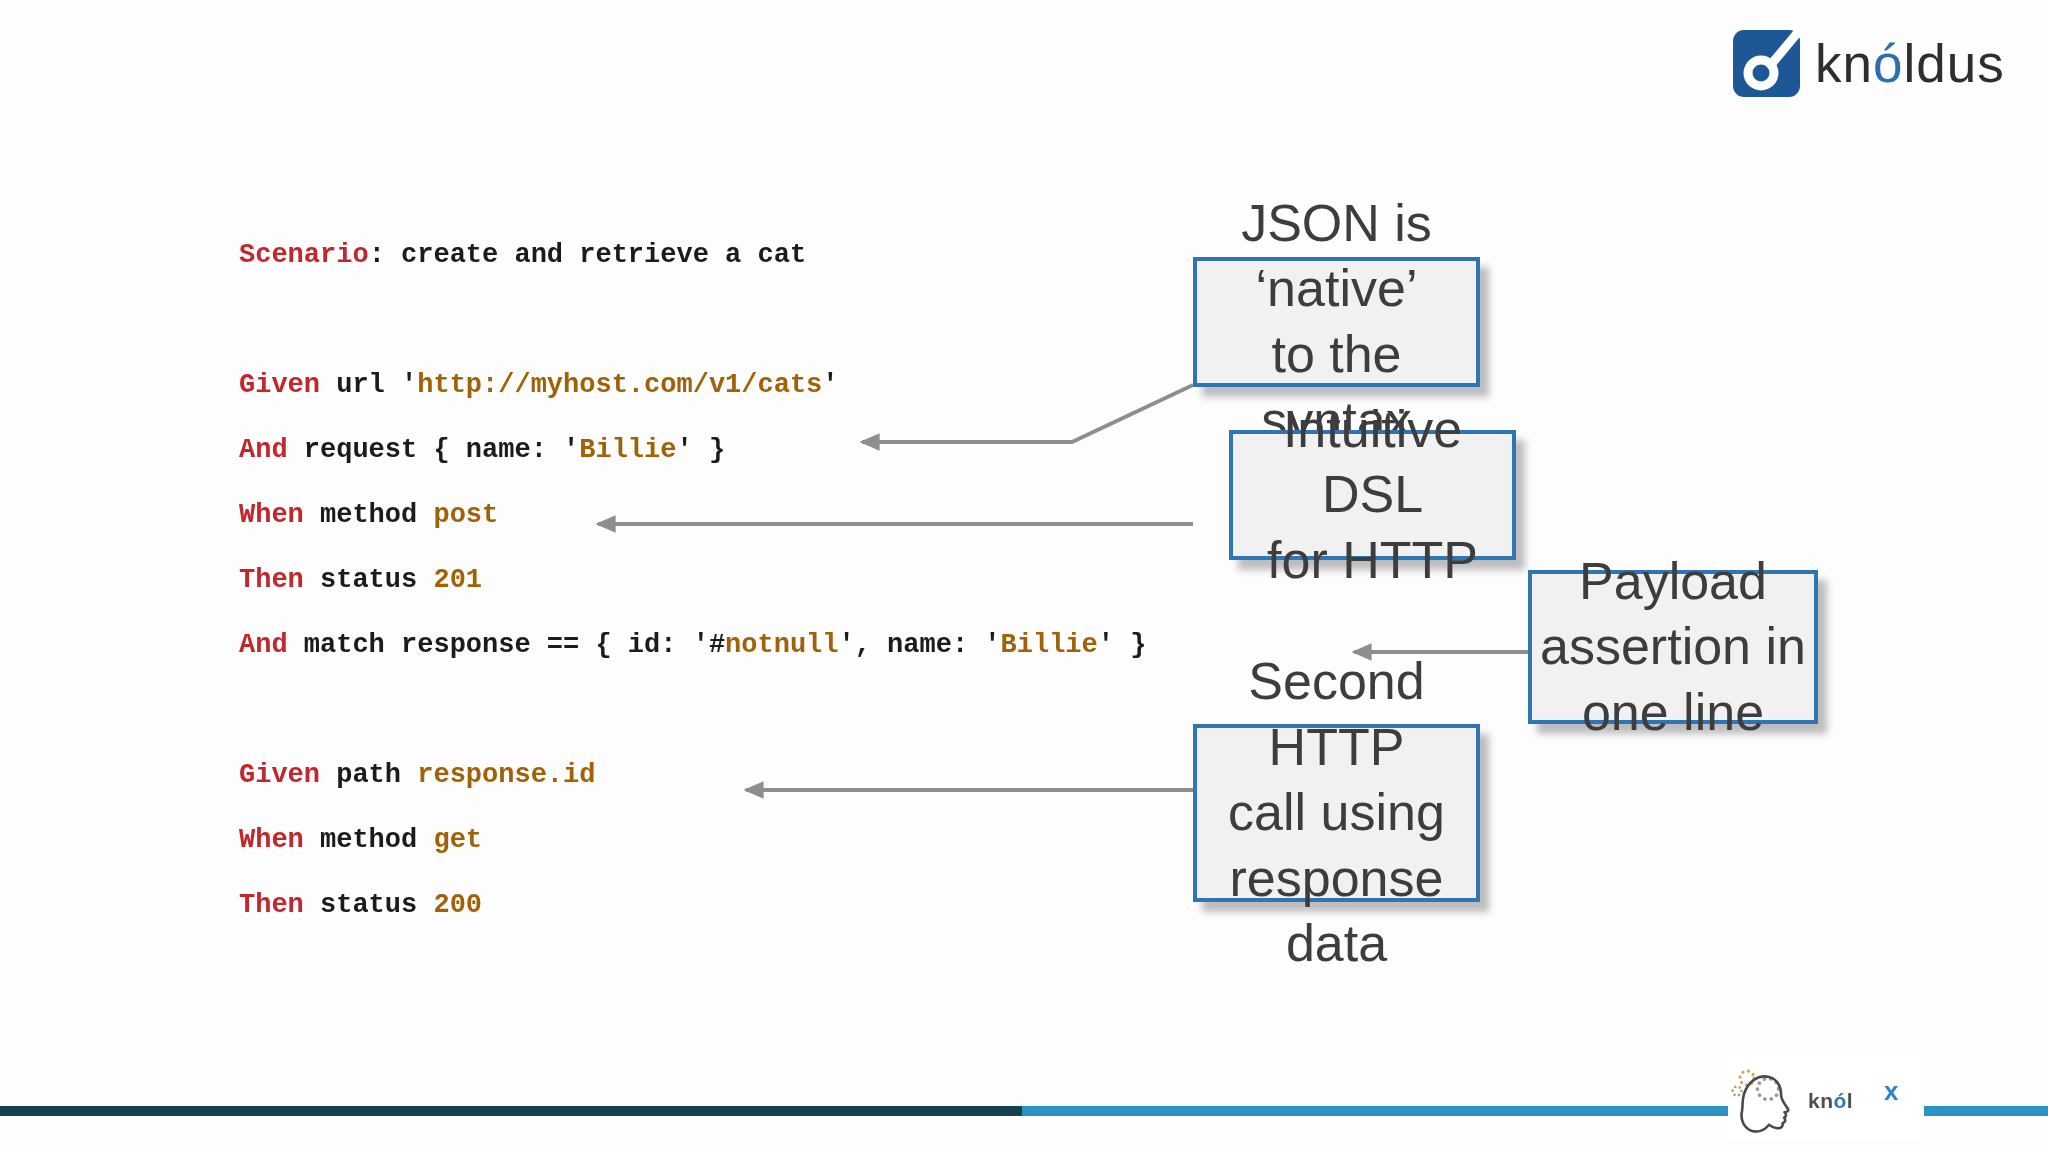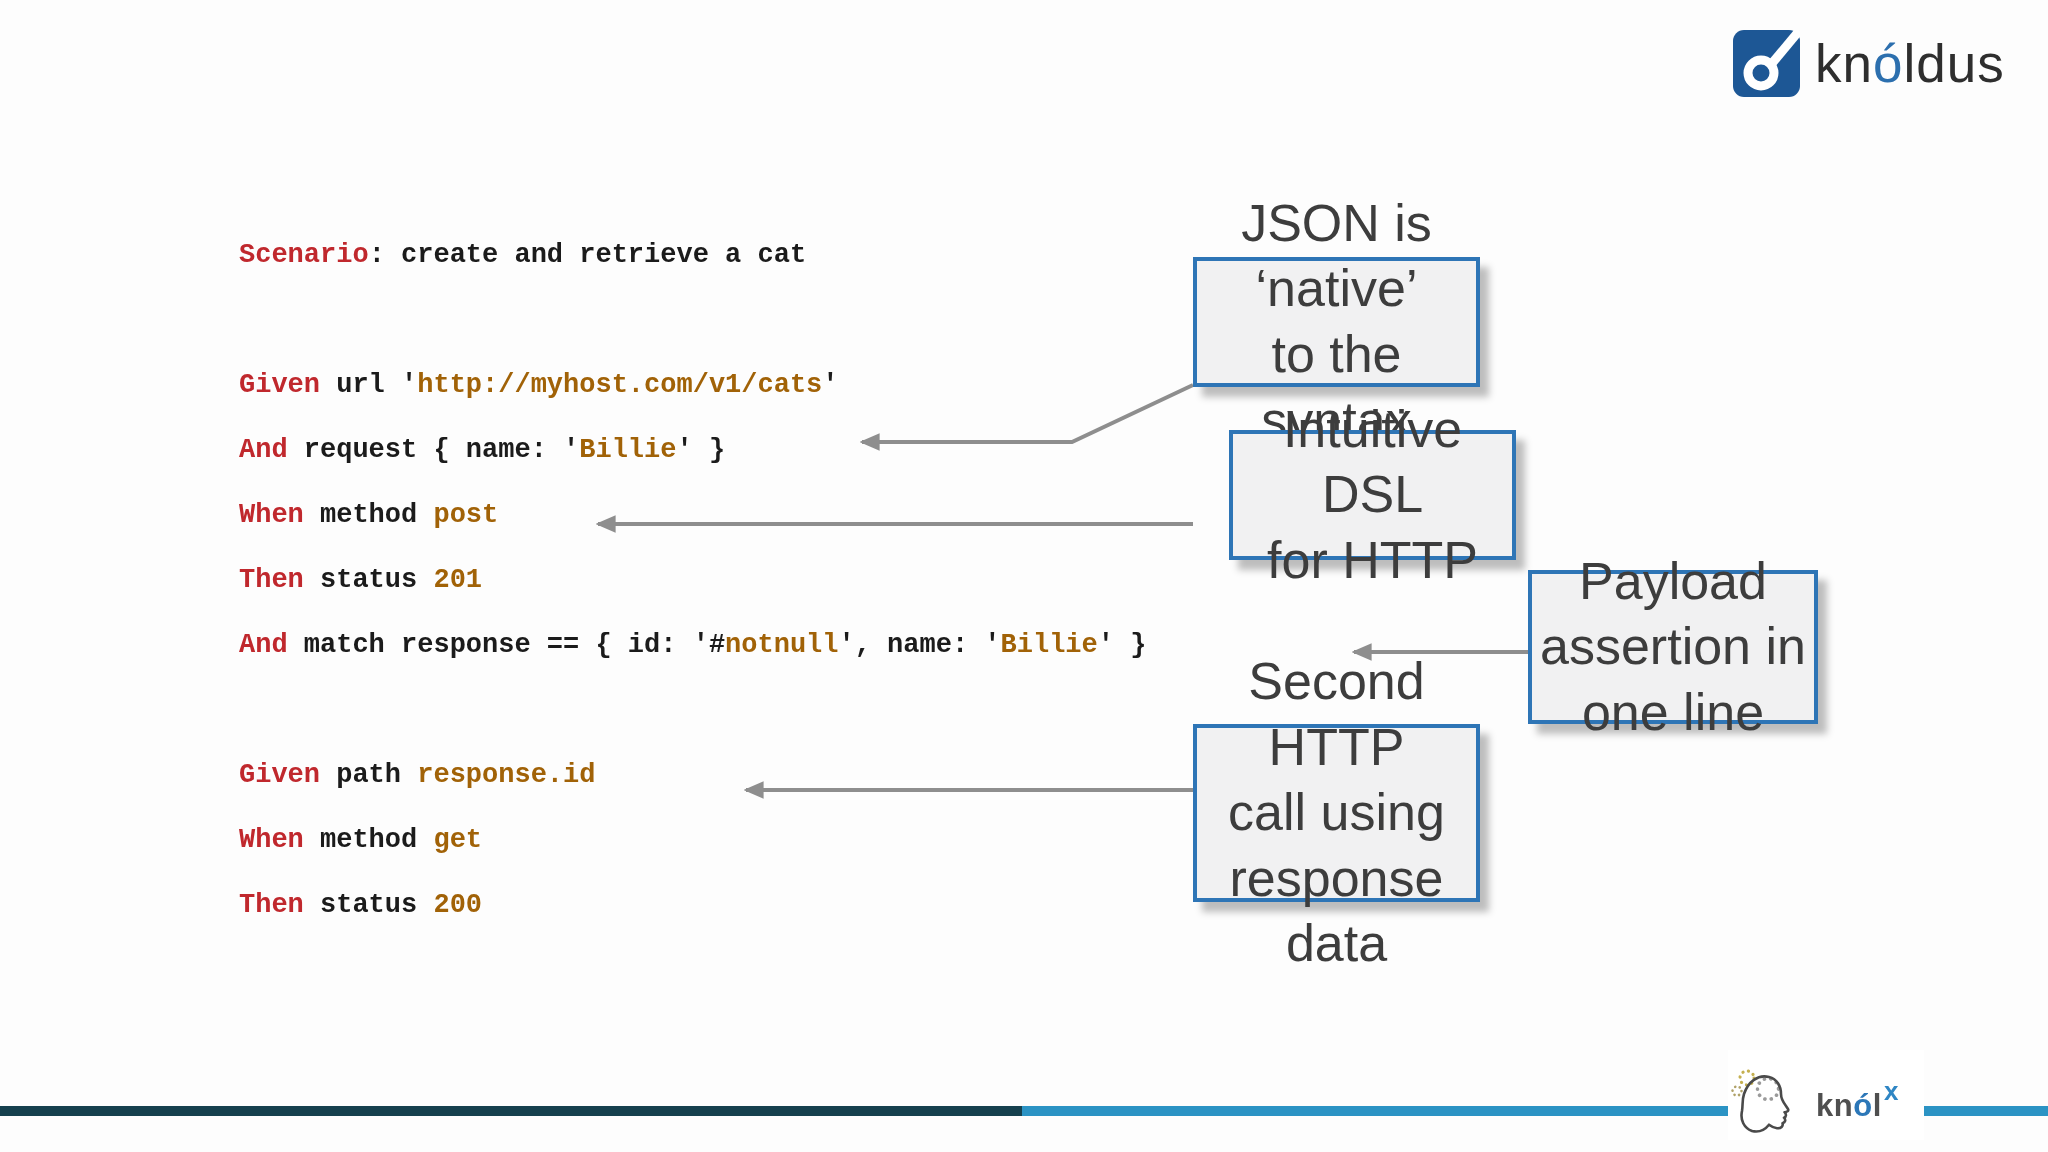--- a/index.html
+++ b/index.html
@@ -51,22 +51,22 @@
   
   .bar{position:absolute;top:1106px;height:10px;}
   .bar-dark{left:0;width:1022px;background:#15404e;}
   .bar-light{left:1022px;width:1026px;background:#2b93c4;}
 
   .footer-logo{
     position:absolute;left:1728px;top:1050px;width:196px;height:90px;
     background:#ffffff;
   }
   .footer-logo .knolx{
-    position:absolute;left:88px;top:40px;
-    font-size:31px;font-weight:600;color:#4f4f4f;letter-spacing:0.5px;line-height:1;
+    position:absolute;left:80px;top:40px;
+    font-size:21px;font-weight:600;color:#4f4f4f;letter-spacing:0.5px;line-height:1;
   }
   .footer-logo .knolx .accent{color:#2c77b8;}
   .footer-logo .knolx-sup{
     position:absolute;left:156px;top:28px;
     font-size:26px;font-weight:700;color:#2f86c4;line-height:1;
   }
 </style>
 </head>
 <body>
 

